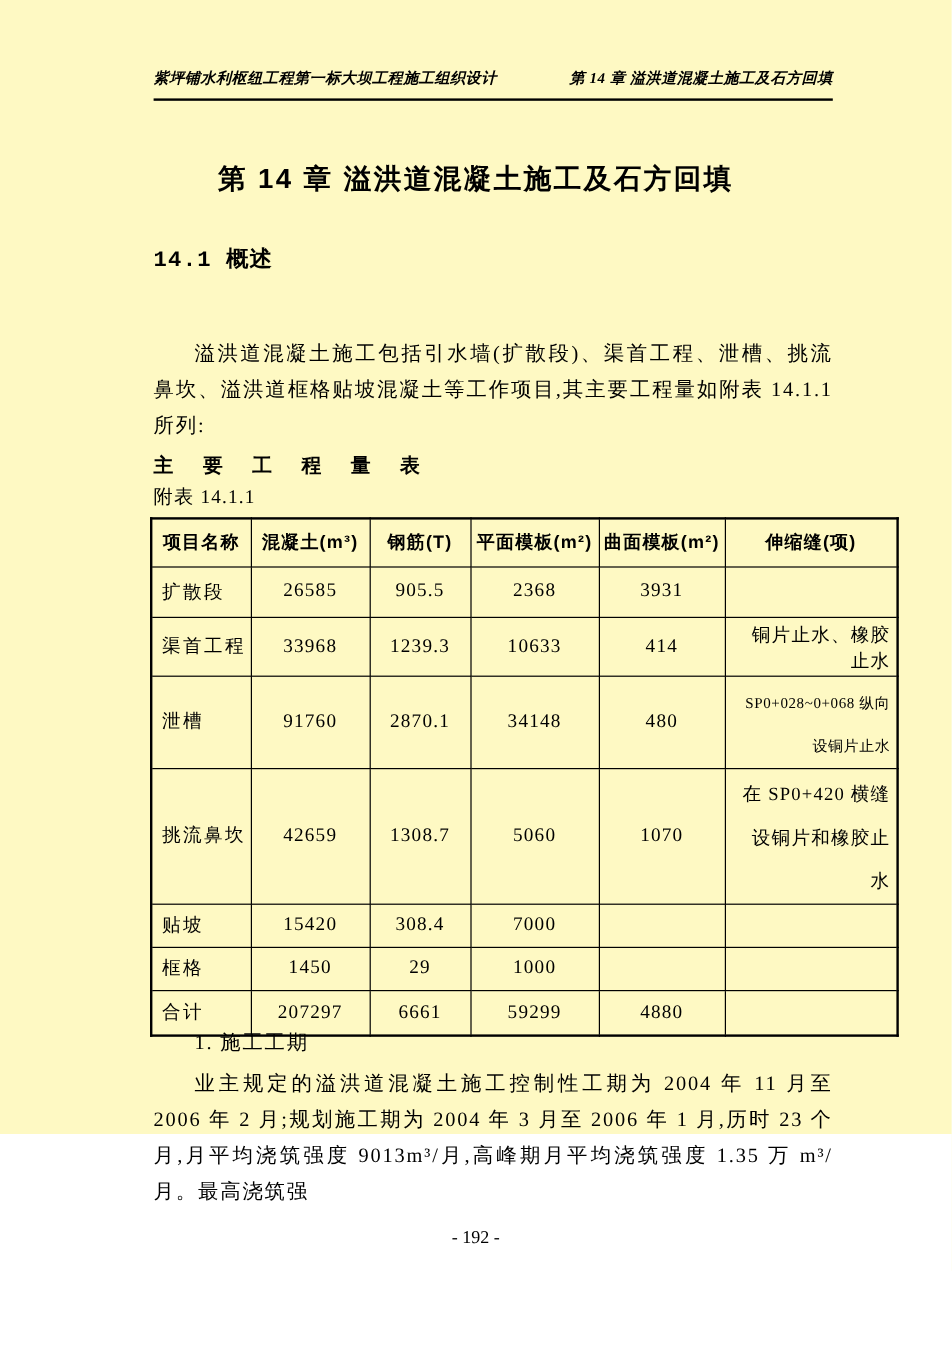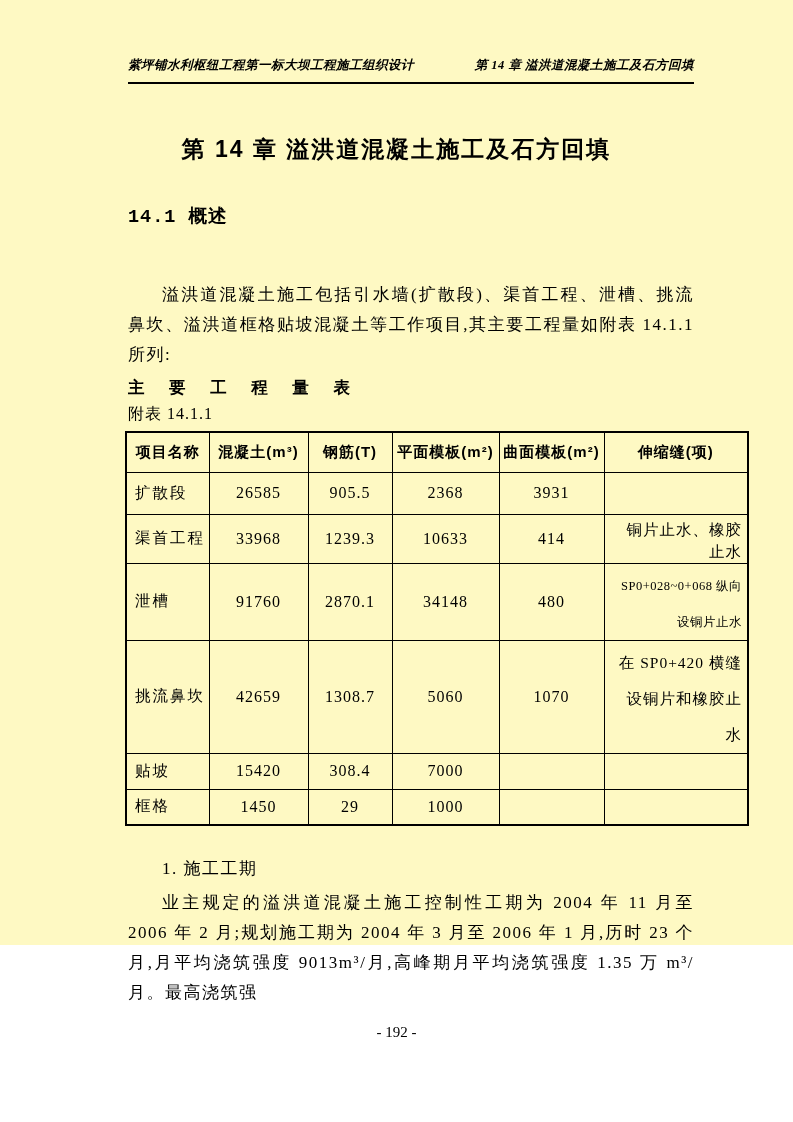--- a/index.html
+++ b/index.html
@@ -229,20 +229,28 @@
         <td class="c-remark"></td>
       </tr>
       <tr class="r-short">
         <td class="c-name">框格</td>
         <td class="c-num">1450</td>
         <td class="c-num">29</td>
         <td class="c-num">1000</td>
         <td class="c-num"></td>
         <td class="c-remark"></td>
       </tr>
+      <tr class="r-total">
+        <td class="c-name">合计</td>
+        <td class="c-num">207297</td>
+        <td class="c-num">6661</td>
+        <td class="c-num">59299</td>
+        <td class="c-num">4880</td>
+        <td class="c-remark"></td>
+      </tr>
     </tbody>
   </table>
 
 
   <div class="list-item-1">1. 施工工期</div>
 
   <div class="para para-2">业主规定的溢洪道混凝土施工控制性工期为 2004 年 11 月至 2006 年 2 月;规划施工期为 2004 年 3 月至 2006 年 1 月,历时 23 个月,月平均浇筑强度 9013m³/月,高峰期月平均浇筑强度 1.35 万 m³/月。最高浇筑强</div>
 
   <div class="doc-footer">
     <span>- 192 -</span>

